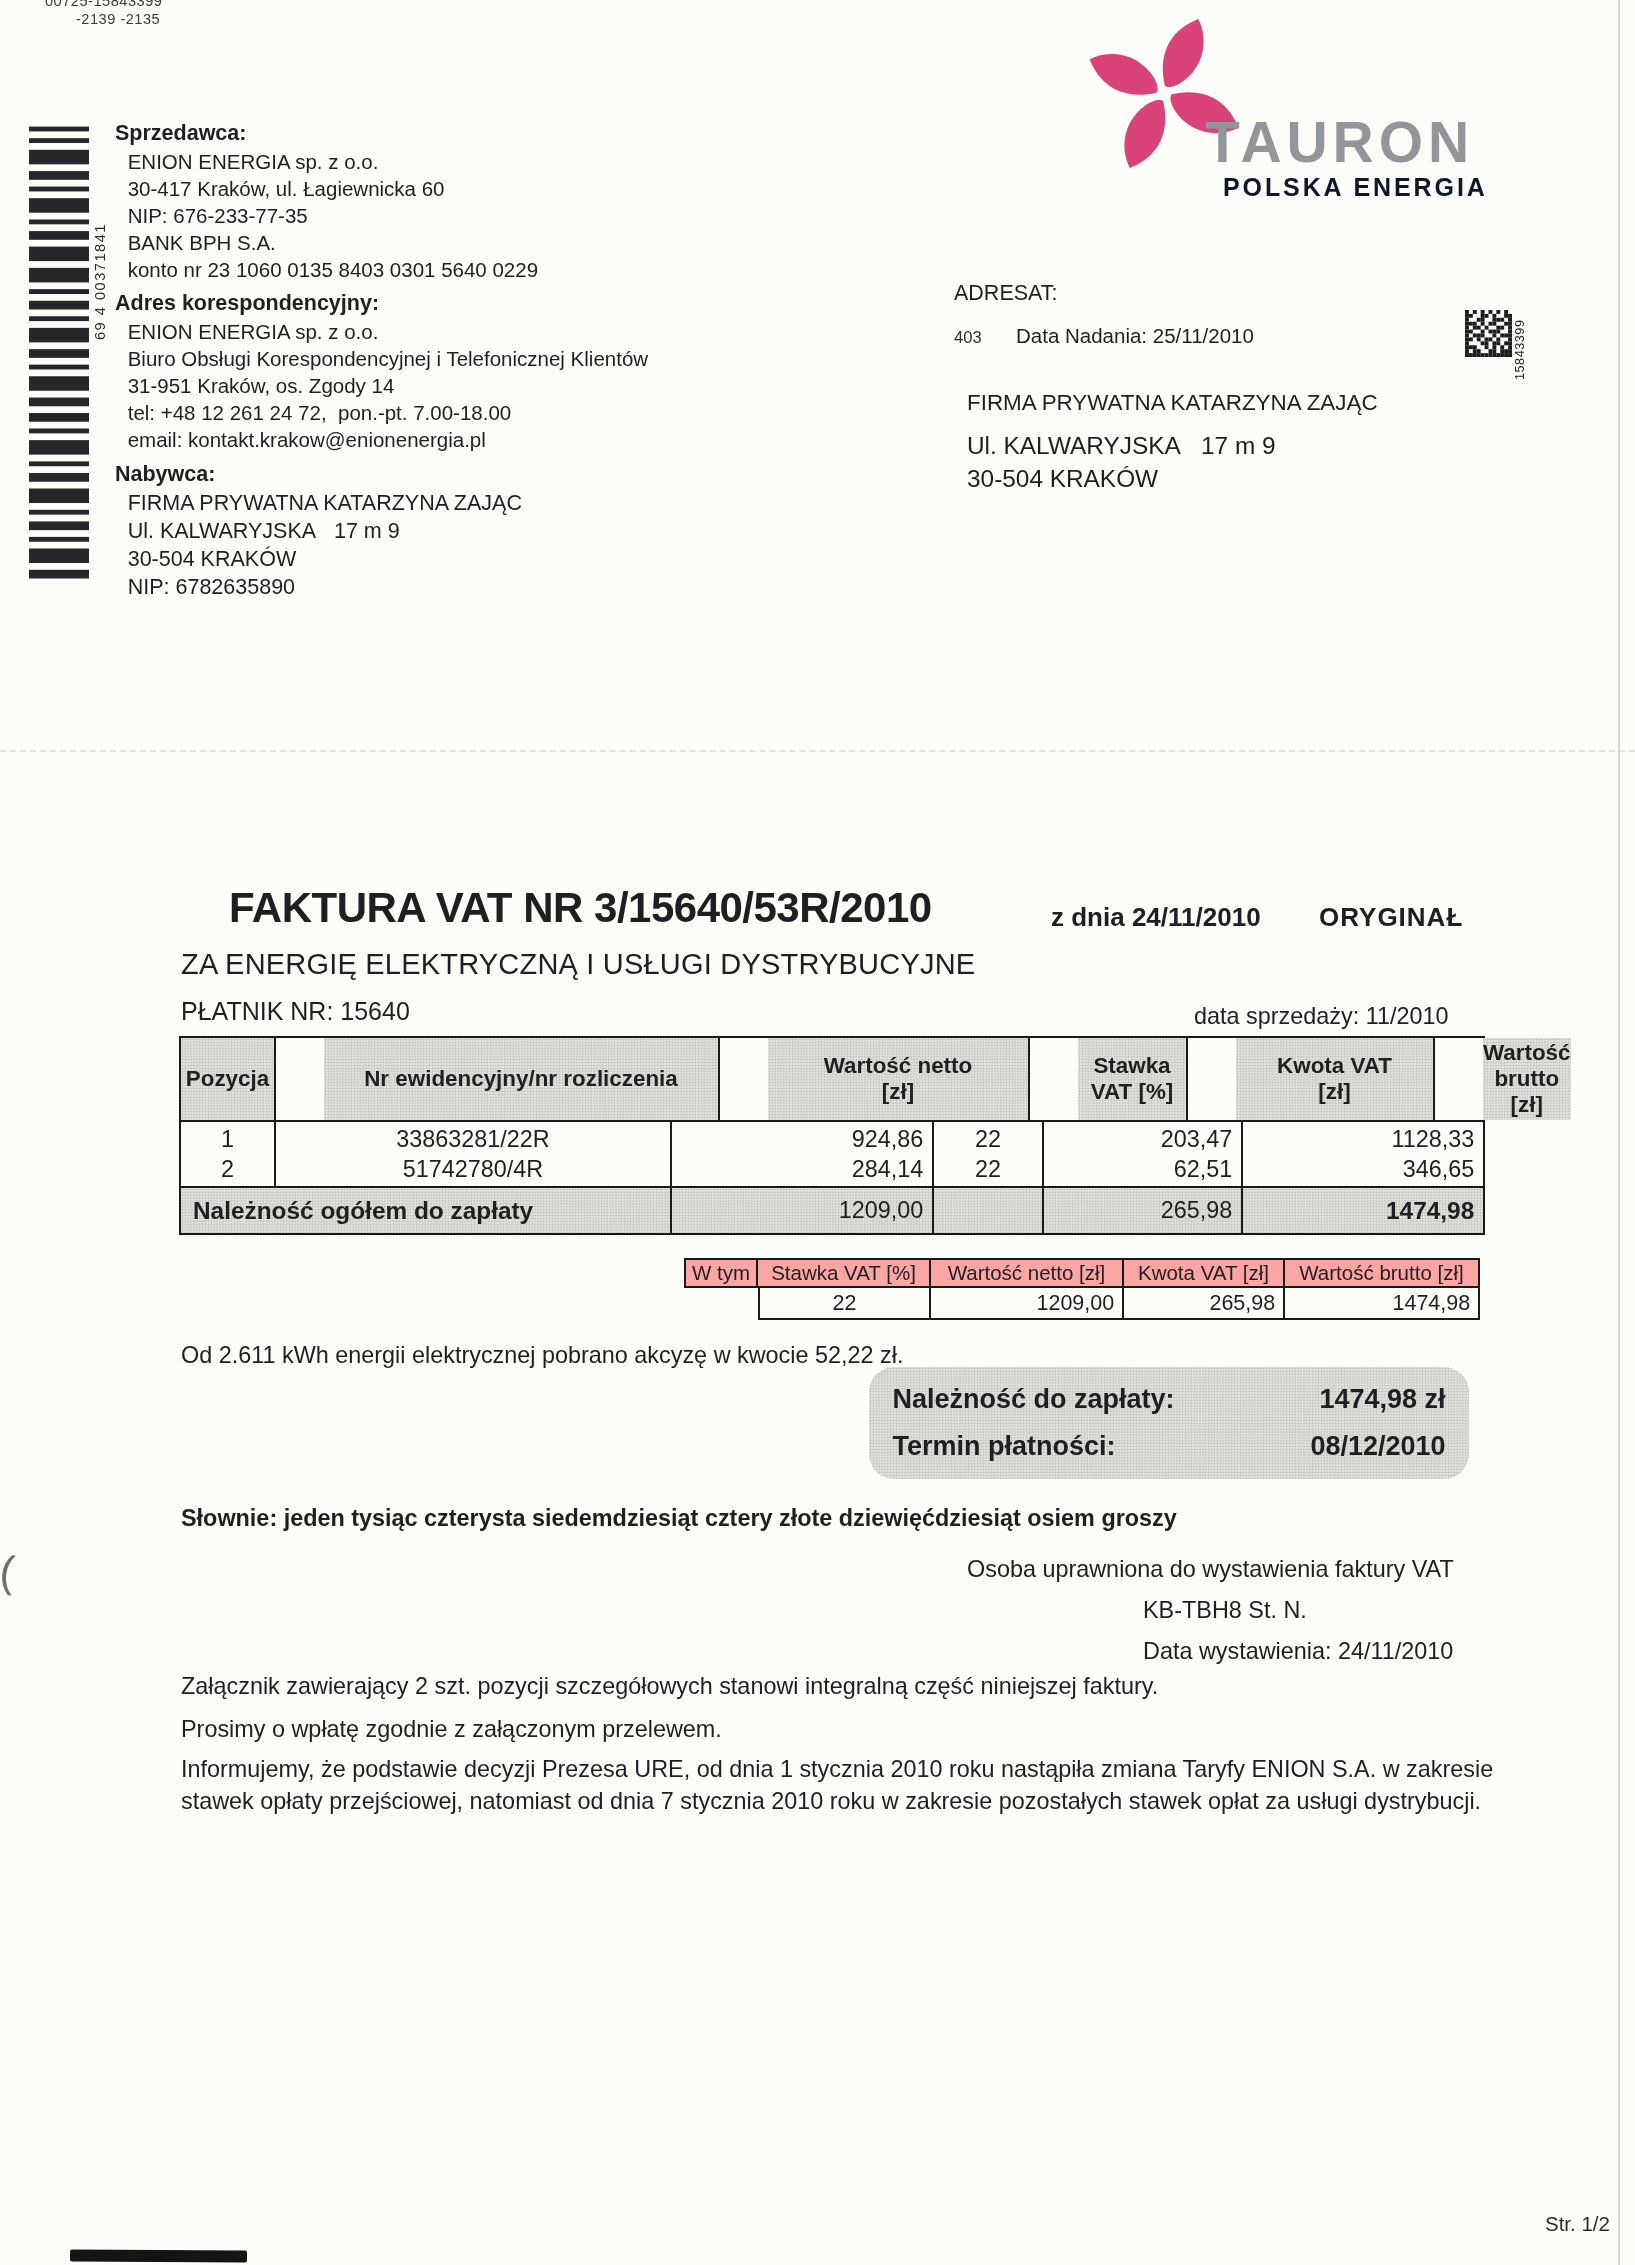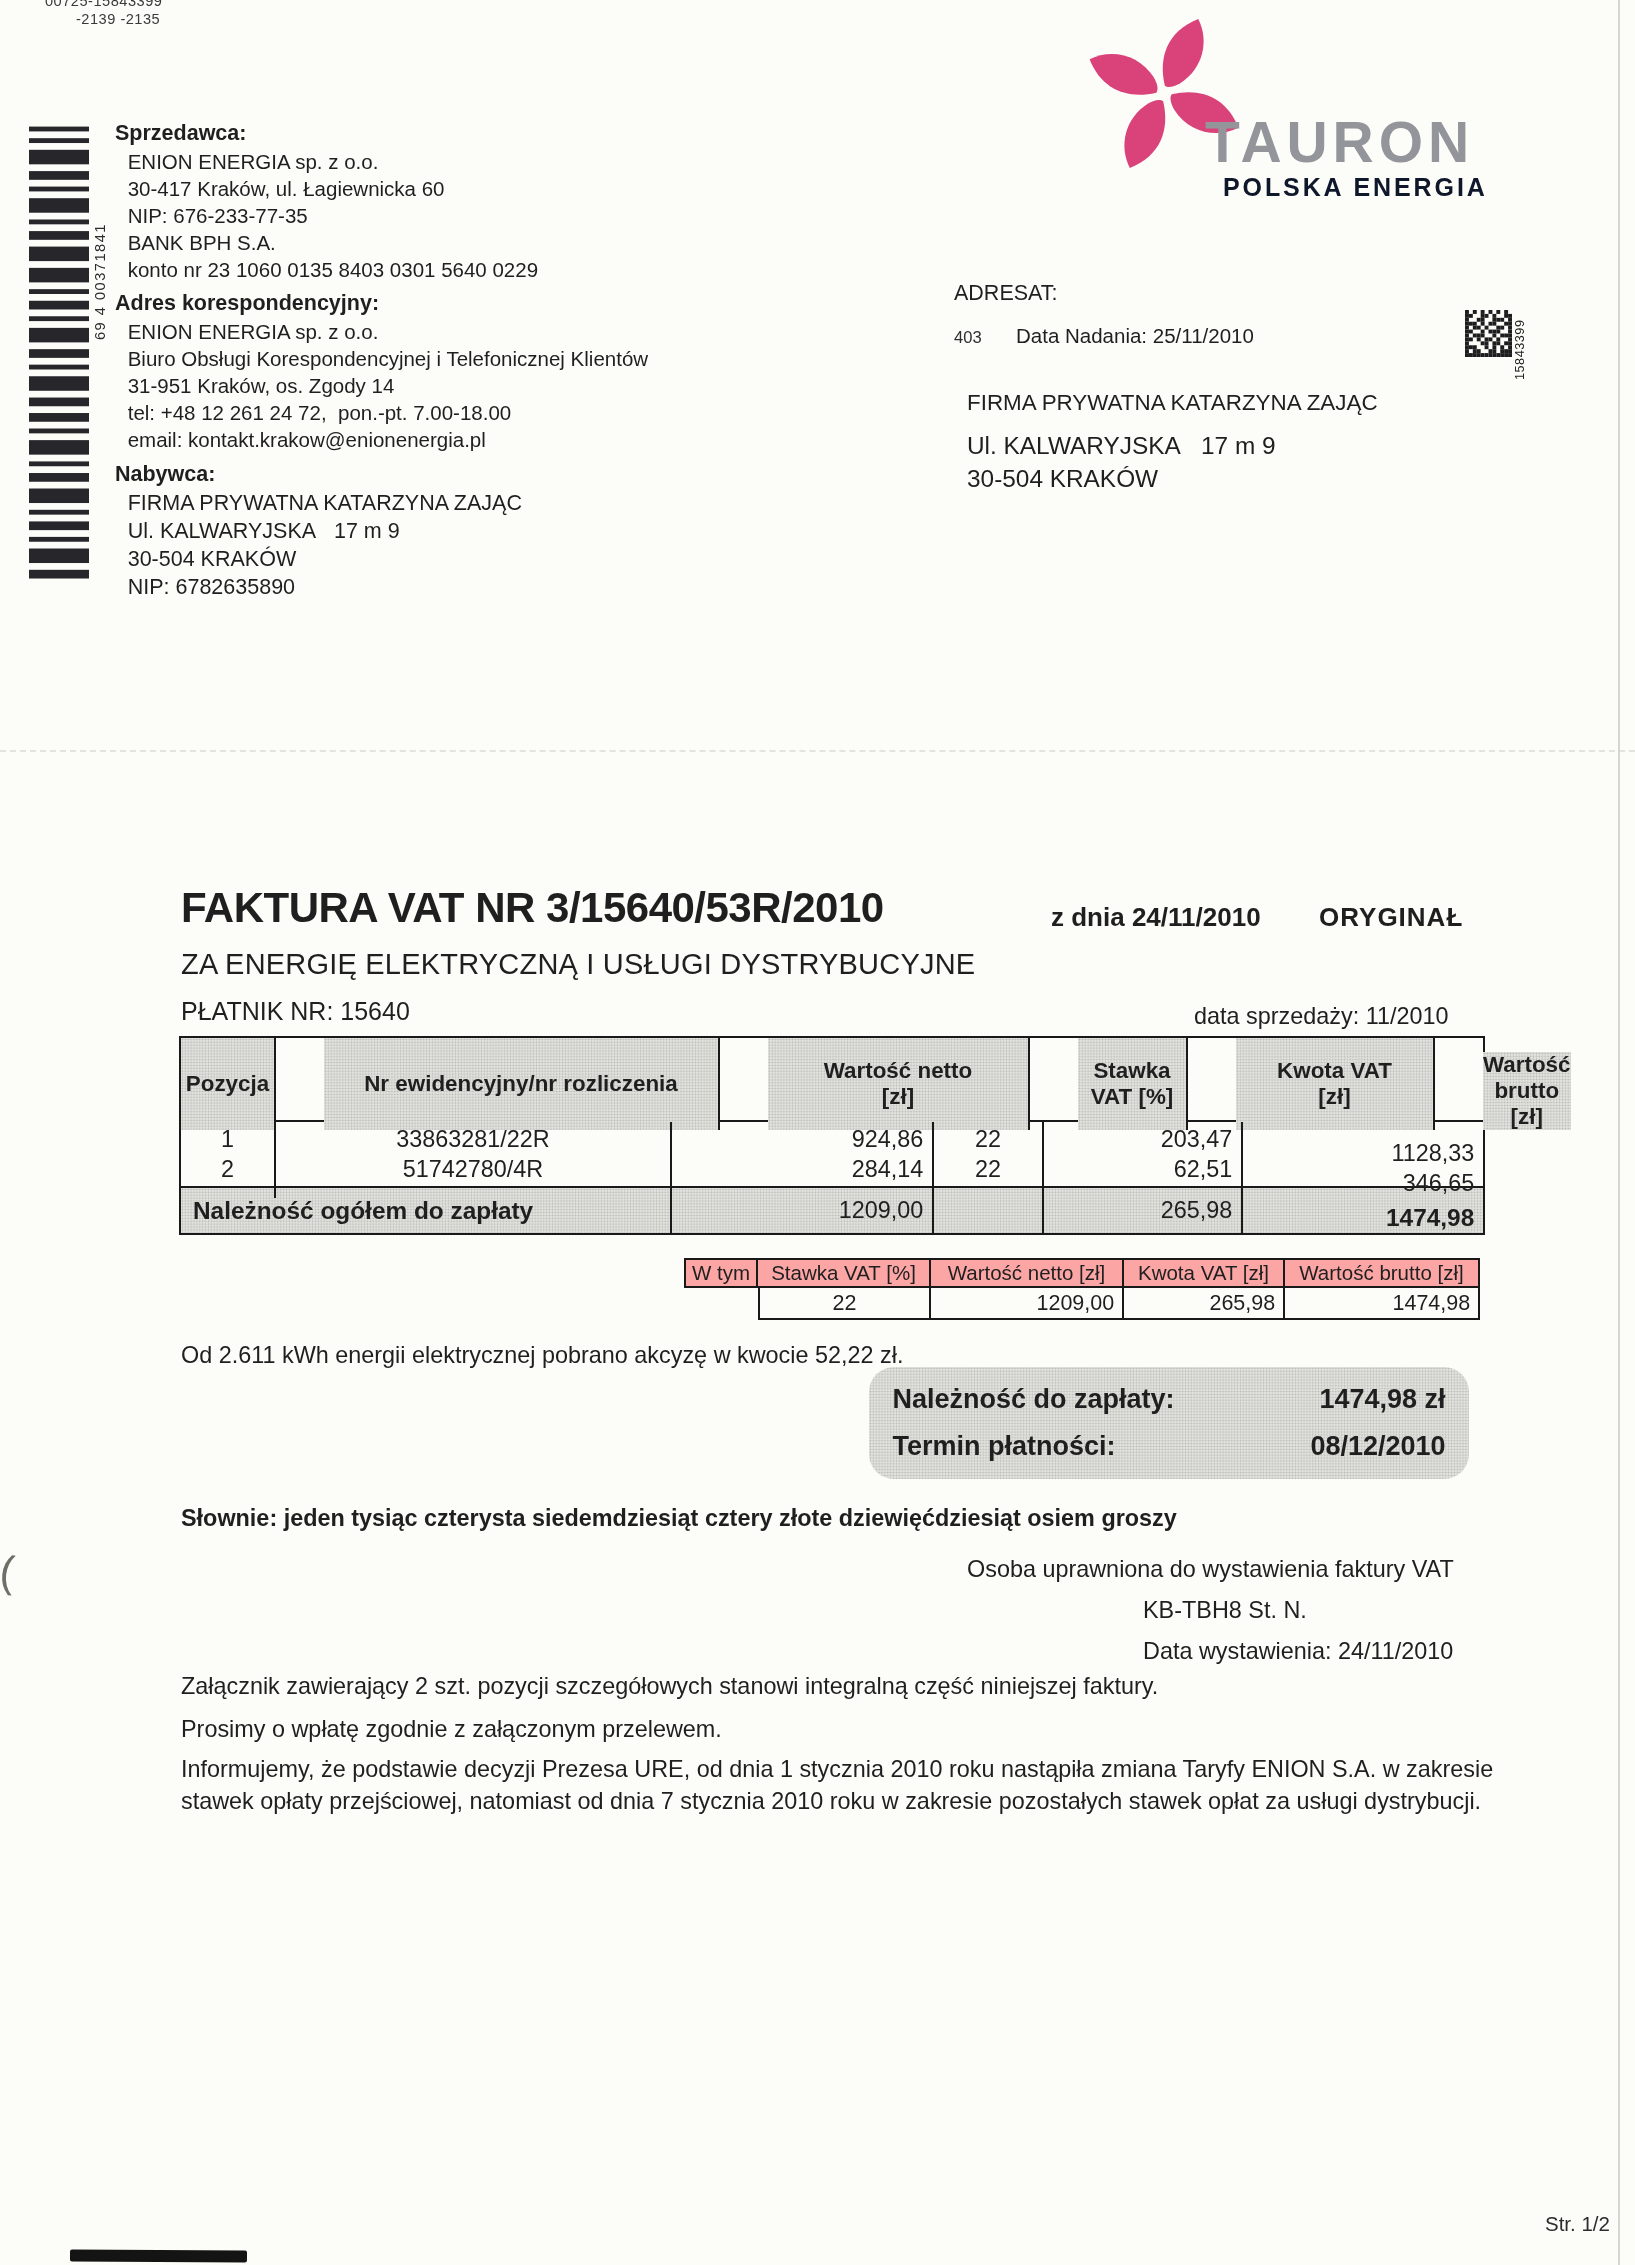--- a/index.html
+++ b/index.html
@@ -29,33 +29,33 @@
   
   .tauron-word{font-size:57px;font-weight:bold;color:#94959a;letter-spacing:4.9px;}
   .tauron-tag{font-size:25px;font-weight:bold;color:#0f172a;letter-spacing:2.9px;}
   
   .adresat{font-size:21.5px;}
   .adresat-code{font-size:16.6px;color:#2e2e2e;}
   .nadania{font-size:20.5px;}
   .rcp-name{font-size:22.4px;}
   .rcp-line{font-size:24.4px;white-space:pre;}
   
-  .inv-title{font-size:42px;font-weight:bold;letter-spacing:-0.5px;}
+  .inv-title{font-size:42px;font-weight:bold;letter-spacing:-0.5px;margin-left:48px;}
   .inv-sub{font-size:29px;letter-spacing:0.2px;}
   .inv-meta{font-size:26px;font-weight:bold;}
   .platnik{font-size:25px;}
   .saledate{font-size:23.4px;}
   
   .items-table{left:179px;top:1036px;width:1302px;border:2.9px solid #191919;}
   .it-band{display:grid;grid-template-columns:95px 396px 262px 110px 199px 1fr;}
   .it-head{height:82px;border-bottom:2.9px solid #191919;gap:48px;}
   .it-body{height:64px;border-bottom:2.9px solid #191919;}
   .it-total{height:45px;}
   .cell{border-right:2px solid #191919;box-sizing:border-box;}
-  .cell:last-child{border-right:none;margin-top:14px;}
+  .cell:last-child{border-right:none;}
   .hcell{display:flex;flex-direction:column;align-items:center;justify-content:center;
          font-weight:bold;font-size:22.4px;line-height:26px;text-align:center;}
   .vcell{font-size:23.4px;line-height:30px;padding-top:2px;}
   .c-center{text-align:center;}
   .c-right{text-align:right;padding-right:8.8px;}
   .tot-label{display:flex;align-items:center;font-weight:bold;font-size:24.4px;padding-left:12px;grid-column:1 / span 2;}
   .tot-num{display:flex;align-items:center;justify-content:flex-end;font-size:23.4px;padding-right:8.8px;}
   .tot-brutto{font-weight:bold;font-size:24.4px;}
   
   .sum-table{left:684px;top:1258px;display:grid;grid-template-columns:74px 173px 193px 161px 195px;}

